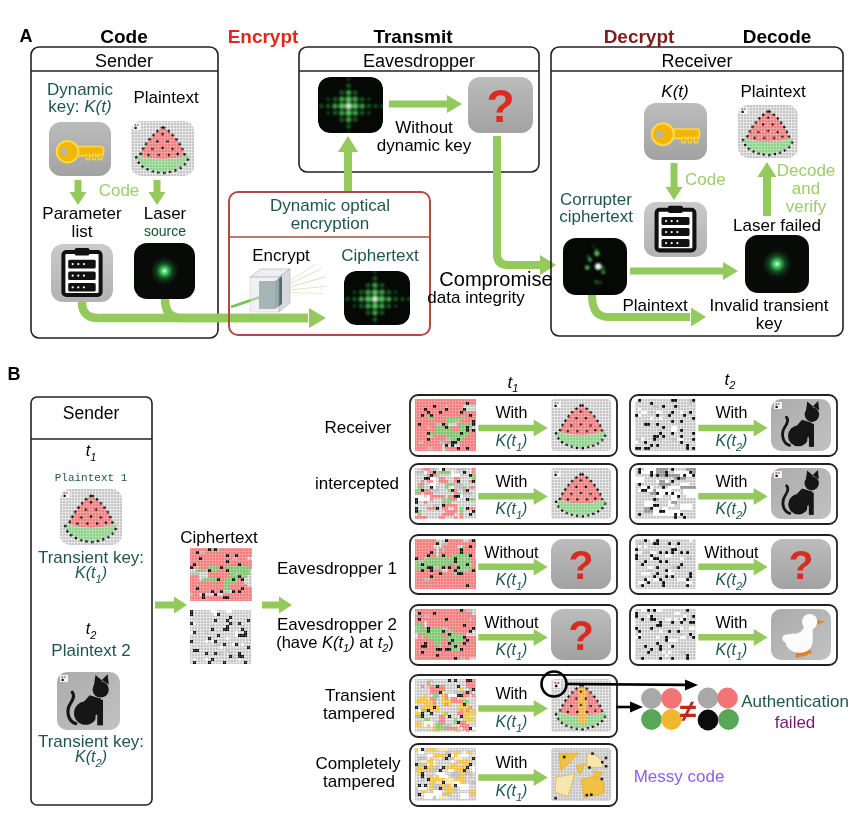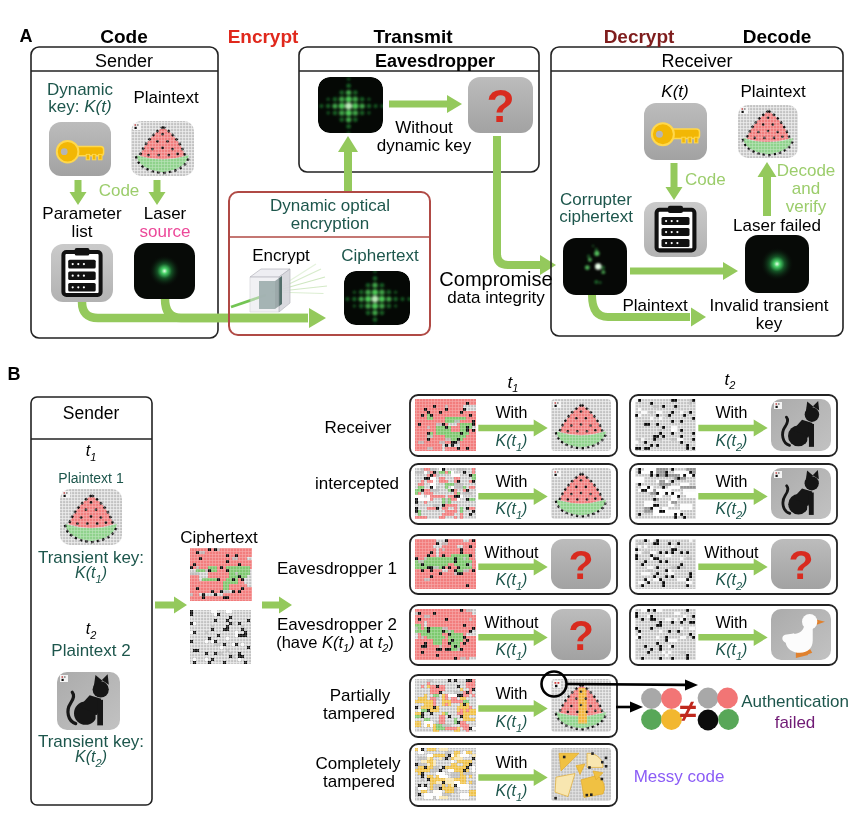--- a/index.html
+++ b/index.html
@@ -1695,60 +1695,60 @@
     <div style="position:absolute;left:639px;top:36px;transform:translate(-50%,-50%);font-size:19px;color:#7f1d1d;font-weight:bold;font-style:normal;white-space:nowrap;line-height:1;">Decrypt</div>
     <div style="position:absolute;left:777px;top:36px;transform:translate(-50%,-50%);font-size:19px;color:#000;font-weight:bold;font-style:normal;white-space:nowrap;line-height:1;">Decode</div>
     <div style="position:absolute;left:124px;top:61px;transform:translate(-50%,-50%);font-size:18px;color:#000;font-weight:normal;font-style:normal;white-space:nowrap;line-height:1;">Sender</div>
     <div style="position:absolute;left:80px;top:89px;transform:translate(-50%,-50%);font-size:17px;color:#1d564c;font-weight:normal;font-style:normal;white-space:nowrap;line-height:1;">Dynamic</div>
     <div style="position:absolute;left:80px;top:106px;transform:translate(-50%,-50%);font-size:17px;color:#1d564c;font-weight:normal;font-style:normal;white-space:nowrap;line-height:1;">key: <i>K(t)</i></div>
     <div style="position:absolute;left:166px;top:97px;transform:translate(-50%,-50%);font-size:17px;color:#000;font-weight:normal;font-style:normal;white-space:nowrap;line-height:1;">Plaintext</div>
     <div style="position:absolute;left:119px;top:190px;transform:translate(-50%,-50%);font-size:17px;color:#9ccd6c;font-weight:normal;font-style:normal;white-space:nowrap;line-height:1;">Code</div>
     <div style="position:absolute;left:82px;top:213px;transform:translate(-50%,-50%);font-size:17px;color:#000;font-weight:normal;font-style:normal;white-space:nowrap;line-height:1;">Parameter</div>
     <div style="position:absolute;left:82px;top:231px;transform:translate(-50%,-50%);font-size:17px;color:#000;font-weight:normal;font-style:normal;white-space:nowrap;line-height:1;">list</div>
     <div style="position:absolute;left:165px;top:213px;transform:translate(-50%,-50%);font-size:17px;color:#000;font-weight:normal;font-style:normal;white-space:nowrap;line-height:1;text-align:center;">Laser</div>
-    <div style="position:absolute;left:165px;top:231px;transform:translate(-50%,-50%);font-size:17px;color:#ec4899;font-weight:normal;font-style:normal;white-space:nowrap;line-height:1;text-align:right;">source</div>
-    <div style="position:absolute;left:419px;top:61px;transform:translate(-50%,-50%);font-size:18px;color:#000;font-weight:bold;font-style:normal;white-space:nowrap;line-height:1;margin-left:16px;">Eavesdropper</div>
+    <div style="position:absolute;left:165px;top:231px;transform:translate(-50%,-50%);font-size:14px;color:#14532d;font-weight:normal;font-style:normal;white-space:nowrap;line-height:1;text-align:right;">source</div>
+    <div style="position:absolute;left:419px;top:61px;transform:translate(-50%,-50%);font-size:18px;color:#000;font-weight:normal;font-style:normal;white-space:nowrap;line-height:1;">Eavesdropper</div>
     <div style="position:absolute;left:424px;top:127px;transform:translate(-50%,-50%);font-size:17px;color:#000;font-weight:normal;font-style:normal;white-space:nowrap;line-height:1;">Without</div>
     <div style="position:absolute;left:424px;top:145px;transform:translate(-50%,-50%);font-size:17px;color:#000;font-weight:normal;font-style:normal;white-space:nowrap;line-height:1;">dynamic key</div>
     <div style="position:absolute;left:330px;top:205px;transform:translate(-50%,-50%);font-size:17px;color:#1d564c;font-weight:normal;font-style:normal;white-space:nowrap;line-height:1;">Dynamic optical</div>
     <div style="position:absolute;left:330px;top:223px;transform:translate(-50%,-50%);font-size:17px;color:#1d564c;font-weight:normal;font-style:normal;white-space:nowrap;line-height:1;">encryption</div>
     <div style="position:absolute;left:281px;top:255px;transform:translate(-50%,-50%);font-size:17px;color:#000;font-weight:normal;font-style:normal;white-space:nowrap;line-height:1;">Encrypt</div>
     <div style="position:absolute;left:380px;top:255px;transform:translate(-50%,-50%);font-size:17px;color:#1d564c;font-weight:normal;font-style:normal;white-space:nowrap;line-height:1;">Ciphertext</div>
     <div style="position:absolute;left:697px;top:61px;transform:translate(-50%,-50%);font-size:18px;color:#000;font-weight:normal;font-style:normal;white-space:nowrap;line-height:1;">Receiver</div>
     <div style="position:absolute;left:675px;top:91px;transform:translate(-50%,-50%);font-size:17px;color:#000;font-weight:normal;font-style:normal;white-space:nowrap;line-height:1;"><i>K(t)</i></div>
     <div style="position:absolute;left:773px;top:91px;transform:translate(-50%,-50%);font-size:17px;color:#000;font-weight:normal;font-style:normal;white-space:nowrap;line-height:1;">Plaintext</div>
     <div style="position:absolute;left:685px;top:179px;transform:translate(0,-50%);font-size:17px;color:#9ccd6c;font-weight:normal;font-style:normal;white-space:nowrap;line-height:1;">Code</div>
     <div style="position:absolute;left:596px;top:199px;transform:translate(-50%,-50%);font-size:17px;color:#1d564c;font-weight:normal;font-style:normal;white-space:nowrap;line-height:1;">Corrupter</div>
     <div style="position:absolute;left:596px;top:216px;transform:translate(-50%,-50%);font-size:17px;color:#1d564c;font-weight:normal;font-style:normal;white-space:nowrap;line-height:1;">ciphertext</div>
     <div style="position:absolute;left:777px;top:225px;transform:translate(-50%,-50%);font-size:17px;color:#000;font-weight:normal;font-style:normal;white-space:nowrap;line-height:1;">Laser failed</div>
     <div style="position:absolute;left:806px;top:170px;transform:translate(-50%,-50%);font-size:17px;color:#9ccd6c;font-weight:normal;font-style:normal;white-space:nowrap;line-height:1;">Decode</div>
     <div style="position:absolute;left:806px;top:188px;transform:translate(-50%,-50%);font-size:17px;color:#9ccd6c;font-weight:normal;font-style:normal;white-space:nowrap;line-height:1;">and</div>
     <div style="position:absolute;left:806px;top:206px;transform:translate(-50%,-50%);font-size:17px;color:#9ccd6c;font-weight:normal;font-style:normal;white-space:nowrap;line-height:1;">verify</div>
     <div style="position:absolute;left:655px;top:305px;transform:translate(-50%,-50%);font-size:17px;color:#000;font-weight:normal;font-style:normal;white-space:nowrap;line-height:1;">Plaintext</div>
     <div style="position:absolute;left:769px;top:305px;transform:translate(-50%,-50%);font-size:17px;color:#000;font-weight:normal;font-style:normal;white-space:nowrap;line-height:1;">Invalid transient</div>
     <div style="position:absolute;left:769px;top:323px;transform:translate(-50%,-50%);font-size:17px;color:#000;font-weight:normal;font-style:normal;white-space:nowrap;line-height:1;">key</div>
     <div style="position:absolute;left:496px;top:279px;transform:translate(-50%,-50%);font-size:20px;color:#000;font-weight:normal;font-style:normal;white-space:nowrap;line-height:1;">Compromise</div>
-    <div style="position:absolute;left:496px;top:297px;transform:translate(-50%,-50%);font-size:17px;color:#000;font-weight:normal;font-style:normal;white-space:nowrap;line-height:1;">data integrity</div>
+    <div style="position:absolute;left:476px;top:297px;transform:translate(-50%,-50%);font-size:17px;color:#000;font-weight:normal;font-style:normal;white-space:nowrap;line-height:1;">data integrity</div>
     <div style="position:absolute;left:14px;top:374px;transform:translate(-50%,-50%);font-size:18px;color:#000;font-weight:bold;font-style:normal;white-space:nowrap;line-height:1;">B</div>
     <div style="position:absolute;left:91px;top:414px;transform:translate(-50%,-50%);font-size:17.5px;color:#000;font-weight:normal;font-style:normal;white-space:nowrap;line-height:1;">Sender</div>
     <div style="position:absolute;left:91px;top:453px;transform:translate(-50%,-50%);font-size:16px;color:#000;font-weight:normal;font-style:normal;white-space:nowrap;line-height:1;"><i>t<sub style="font-size:11px">1</sub></i></div>
-    <div style="position:absolute;left:91px;top:478px;transform:translate(-50%,-50%);font-size:14px;color:#1d564c;font-weight:normal;font-style:normal;white-space:nowrap;line-height:1;">Plaintext 1</div>
+    <div style="position:absolute;left:91px;top:478px;transform:translate(-50%,-50%);font-size:11px;color:#1d564c;font-weight:normal;font-style:normal;white-space:nowrap;line-height:1;font-family:Liberation Mono, monospace;">Plaintext 1</div>
     <div style="position:absolute;left:91px;top:557px;transform:translate(-50%,-50%);font-size:17px;color:#1d564c;font-weight:normal;font-style:normal;white-space:nowrap;line-height:1;">Transient key:</div>
     <div style="position:absolute;left:91px;top:575px;transform:translate(-50%,-50%);font-size:16px;color:#1d564c;font-weight:normal;font-style:normal;white-space:nowrap;line-height:1;"><i>K(t<sub style="font-size:11px">1</sub>)</i></div>
     <div style="position:absolute;left:91px;top:631px;transform:translate(-50%,-50%);font-size:16px;color:#000;font-weight:normal;font-style:normal;white-space:nowrap;line-height:1;"><i>t<sub style="font-size:11px">2</sub></i></div>
     <div style="position:absolute;left:91px;top:650px;transform:translate(-50%,-50%);font-size:17px;color:#1d564c;font-weight:normal;font-style:normal;white-space:nowrap;line-height:1;">Plaintext 2</div>
     <div style="position:absolute;left:91px;top:741px;transform:translate(-50%,-50%);font-size:17px;color:#1d564c;font-weight:normal;font-style:normal;white-space:nowrap;line-height:1;">Transient key:</div>
     <div style="position:absolute;left:91px;top:759px;transform:translate(-50%,-50%);font-size:16px;color:#1d564c;font-weight:normal;font-style:normal;white-space:nowrap;line-height:1;"><i>K(t<sub style="font-size:11px">2</sub>)</i></div>
     <div style="position:absolute;left:219px;top:537px;transform:translate(-50%,-50%);font-size:17px;color:#000;font-weight:normal;font-style:normal;white-space:nowrap;line-height:1;">Ciphertext</div>
     <div style="position:absolute;left:358px;top:427px;transform:translate(-50%,-50%);font-size:17px;color:#000;font-weight:normal;font-style:normal;white-space:nowrap;line-height:1;">Receiver</div>
     <div style="position:absolute;left:357px;top:483px;transform:translate(-50%,-50%);font-size:17px;color:#000;font-weight:normal;font-style:normal;white-space:nowrap;line-height:1;">intercepted</div>
     <div style="position:absolute;left:337px;top:568px;transform:translate(-50%,-50%);font-size:17px;color:#000;font-weight:normal;font-style:normal;white-space:nowrap;line-height:1;">Eavesdropper 1</div>
     <div style="position:absolute;left:337px;top:624px;transform:translate(-50%,-50%);font-size:17px;color:#000;font-weight:normal;font-style:normal;white-space:nowrap;line-height:1;">Eavesdropper 2</div>
     <div style="position:absolute;left:335px;top:644px;transform:translate(-50%,-50%);font-size:16.5px;color:#000;font-weight:normal;font-style:normal;white-space:nowrap;line-height:1;">(have <i>K(t<sub style="font-size:11px">1</sub>)</i> at <i>t<sub style="font-size:11px">2</sub></i>)</div>
-    <div style="position:absolute;left:360px;top:695px;transform:translate(-50%,-50%);font-size:17px;color:#000;font-weight:normal;font-style:normal;white-space:nowrap;line-height:1;">Partially</div>
+    <div style="position:absolute;left:360px;top:695px;transform:translate(-50%,-50%);font-size:17px;color:#000;font-weight:normal;font-style:normal;white-space:nowrap;line-height:1;">Transient</div>
     <div style="position:absolute;left:359px;top:713px;transform:translate(-50%,-50%);font-size:17px;color:#000;font-weight:normal;font-style:normal;white-space:nowrap;line-height:1;">tampered</div>
     <div style="position:absolute;left:358px;top:763px;transform:translate(-50%,-50%);font-size:17px;color:#000;font-weight:normal;font-style:normal;white-space:nowrap;line-height:1;">Completely</div>
     <div style="position:absolute;left:359px;top:781px;transform:translate(-50%,-50%);font-size:17px;color:#000;font-weight:normal;font-style:normal;white-space:nowrap;line-height:1;">tampered</div>
     <div style="position:absolute;left:513px;top:384px;transform:translate(-50%,-50%);font-size:17px;color:#000;font-weight:normal;font-style:normal;white-space:nowrap;line-height:1;"><i>t<sub style="font-size:11px">1</sub></i></div>
     <div style="position:absolute;left:730px;top:381px;transform:translate(-50%,-50%);font-size:17px;color:#000;font-weight:normal;font-style:normal;white-space:nowrap;line-height:1;"><i>t<sub style="font-size:11px">2</sub></i></div>
     <div style="position:absolute;left:511.43px;top:413.3px;transform:translate(-50%,-50%);font-size:16px;color:#000;font-weight:normal;font-style:normal;white-space:nowrap;line-height:1;">With</div>
     <div style="position:absolute;left:511.43px;top:443.19px;transform:translate(-50%,-50%);font-size:16px;color:#1d564c;font-weight:normal;font-style:normal;white-space:nowrap;line-height:1;"><i>K(t<sub style="font-size:11px">1</sub>)</i></div>
     <div style="position:absolute;left:511.43px;top:482.0px;transform:translate(-50%,-50%);font-size:16px;color:#000;font-weight:normal;font-style:normal;white-space:nowrap;line-height:1;">With</div>
     <div style="position:absolute;left:511.43px;top:511.4px;transform:translate(-50%,-50%);font-size:16px;color:#1d564c;font-weight:normal;font-style:normal;white-space:nowrap;line-height:1;"><i>K(t<sub style="font-size:11px">1</sub>)</i></div>
     <div style="position:absolute;left:511.43px;top:552.7px;transform:translate(-50%,-50%);font-size:16px;color:#000;font-weight:normal;font-style:normal;white-space:nowrap;line-height:1;">Without</div>

